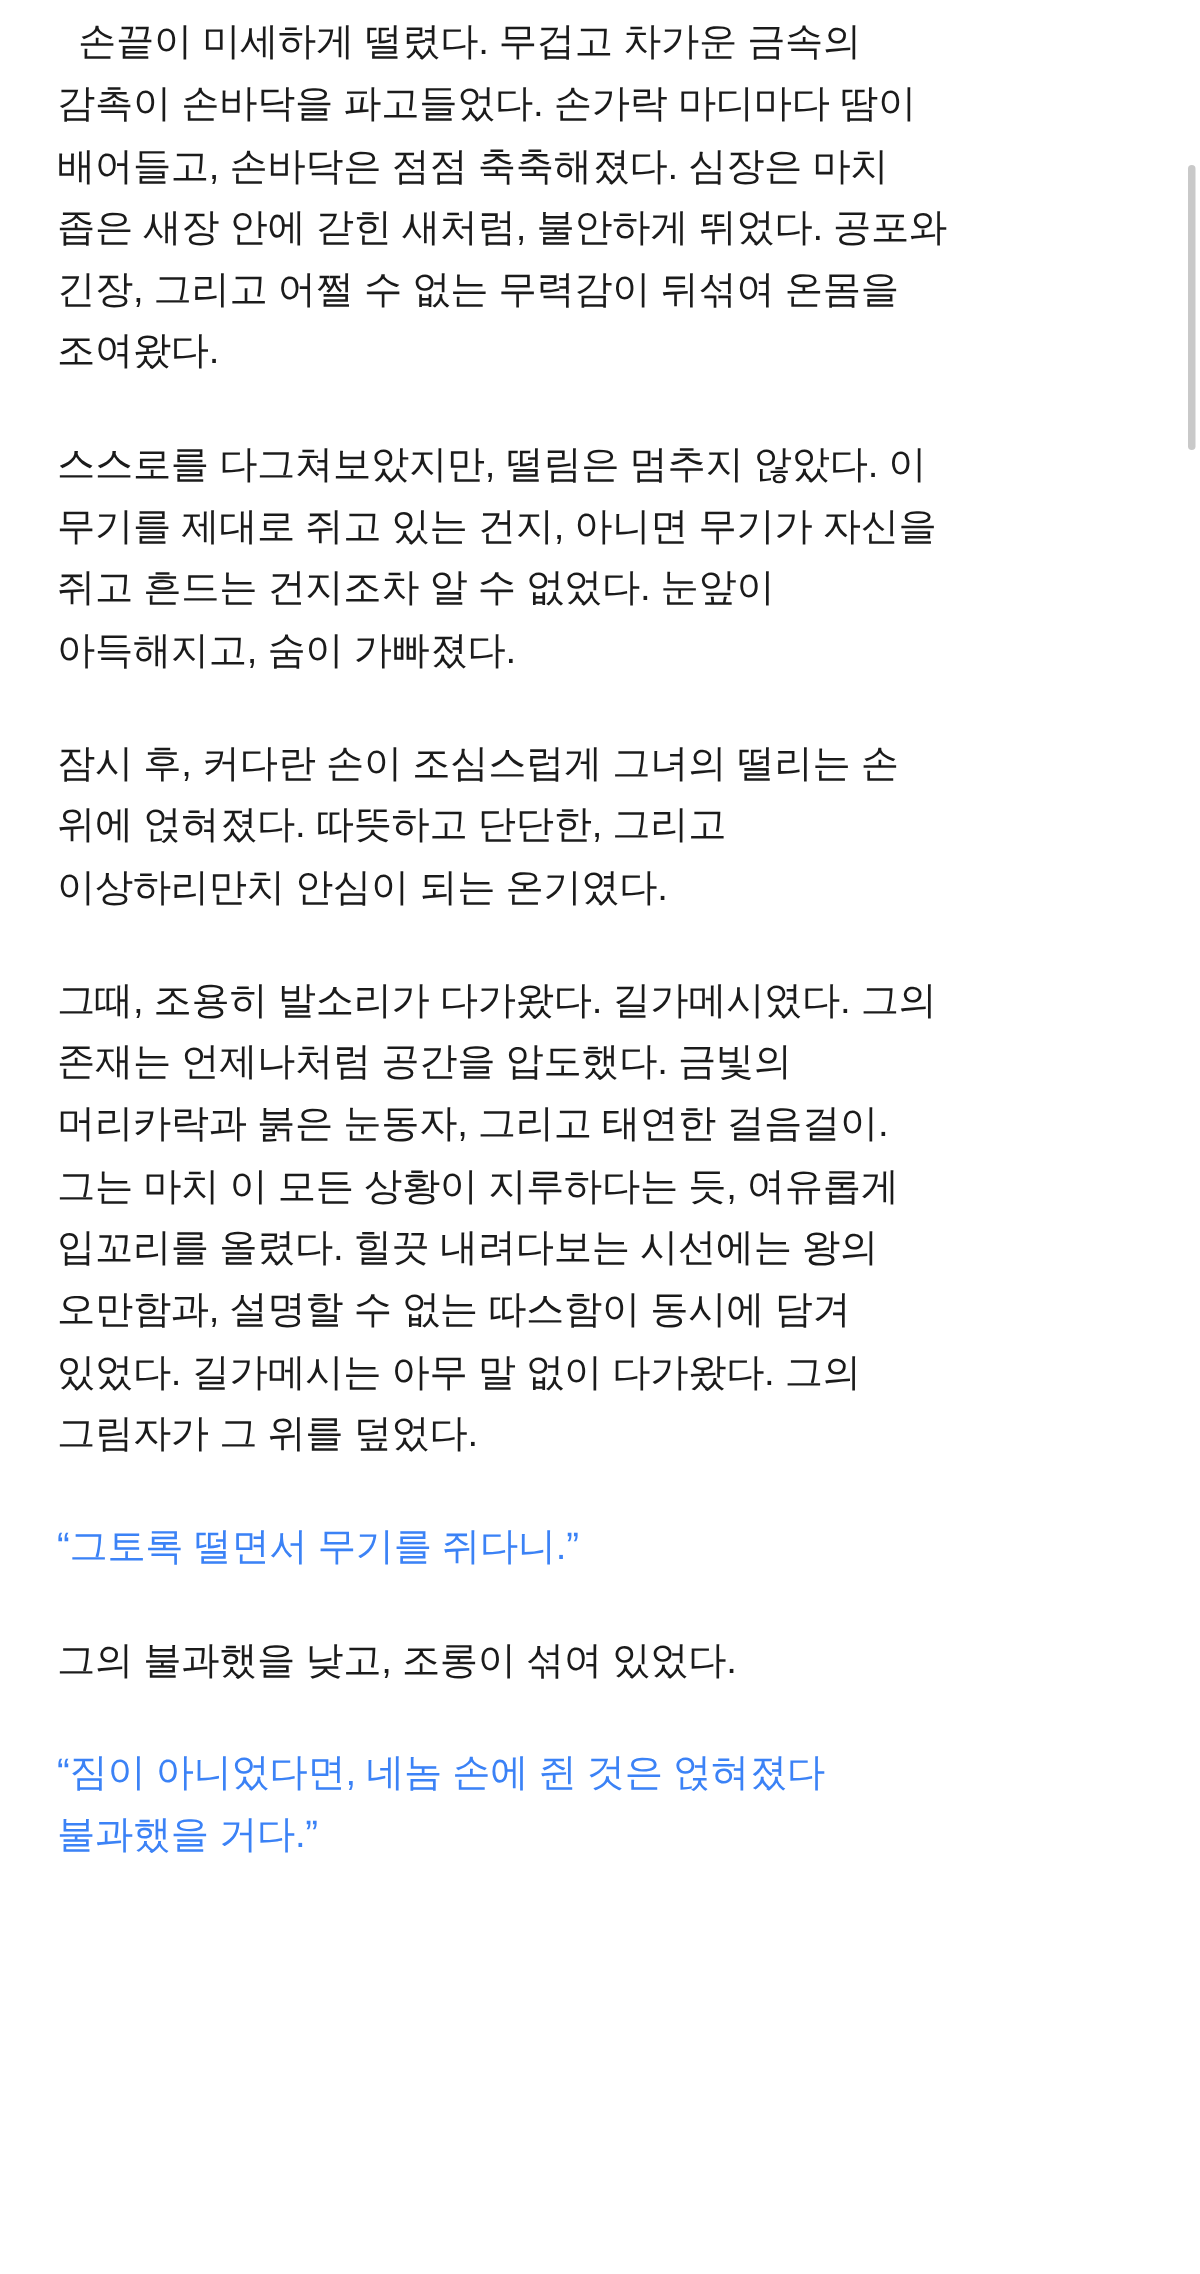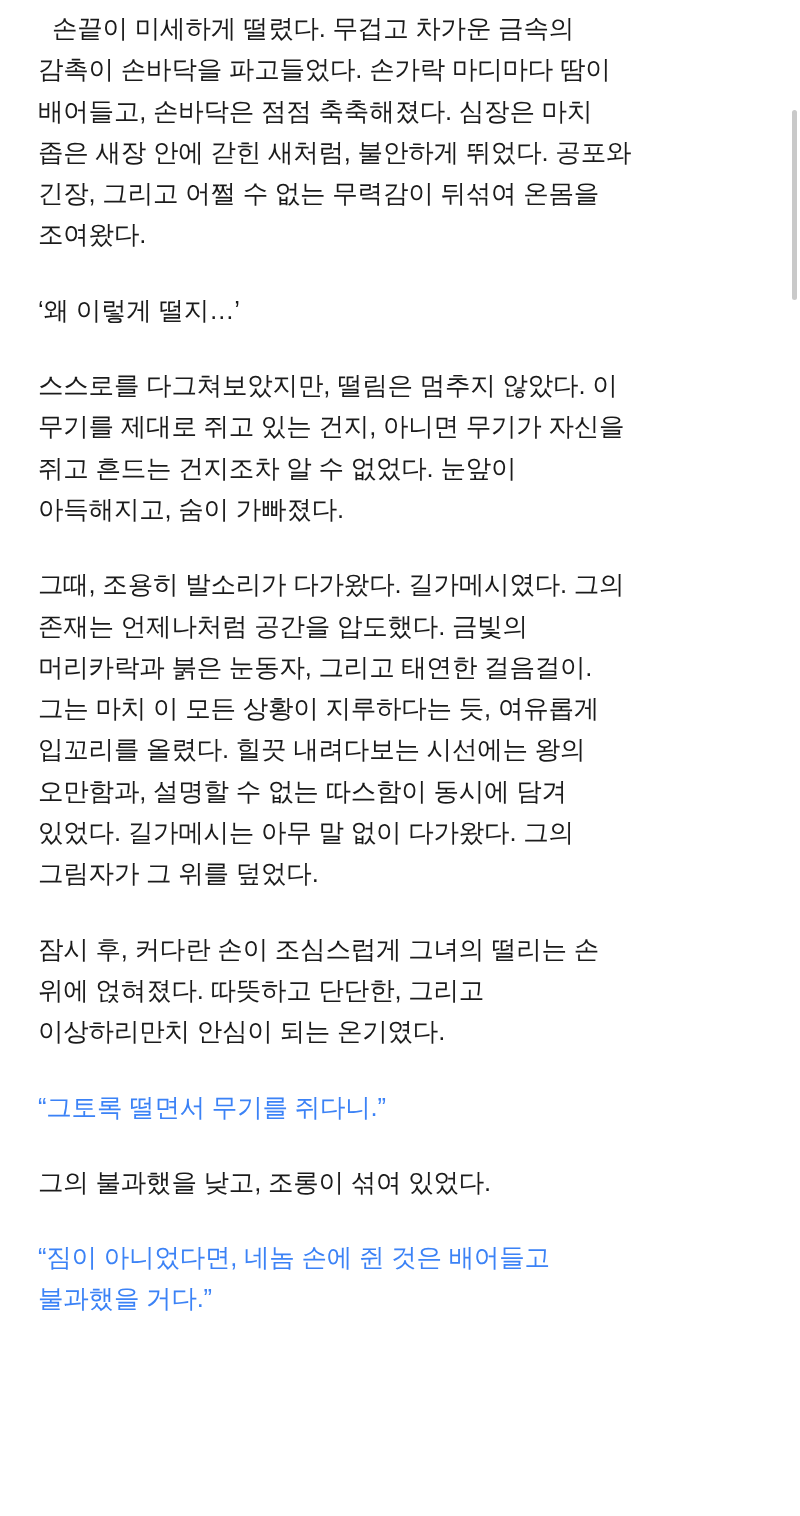--- a/index.html
+++ b/index.html
@@ -61,24 +61,23 @@
     height: 190px;
     border-radius: 3px;
     background: #c9c9c9;
   }
 </style>
 </head>
 <body>
 
 <div class="reader">
   <p class="para">손끝이 미세하게 떨렸다. 무겁고 차가운 금속의 감촉이 손바닥을 파고들었다. 손가락 마디마다 땀이 배어들고, 손바닥은 점점 축축해졌다. 심장은 마치 좁은 새장 안에 갇힌 새처럼, 불안하게 뛰었다. 공포와 긴장, 그리고 어쩔 수 없는 무력감이 뒤섞여 온몸을 조여왔다.</p>
-  <p class="para">‘왜 이렇게 떨지…’</p>
   <p class="para">스스로를 다그쳐보았지만, 떨림은 멈추지 않았다. 이 무기를 제대로 쥐고 있는 건지, 아니면 무기가 자신을 쥐고 흔드는 건지조차 알 수 없었다. 눈앞이 아득해지고, 숨이 가빠졌다.</p>
+  <p class="para">잠시 후, 커다란 손이 조심스럽게 그녀의 떨리는 손 위에 얹혀졌다. 따뜻하고 단단한, 그리고 이상하리만치 안심이 되는 온기였다.</p>
   <p class="para">그때, 조용히 발소리가 다가왔다. 길가메시였다. 그의 존재는 언제나처럼 공간을 압도했다. 금빛의 머리카락과 붉은 눈동자, 그리고 태연한 걸음걸이. 그는 마치 이 모든 상황이 지루하다는 듯, 여유롭게 입꼬리를 올렸다. 힐끗 내려다보는 시선에는 왕의 오만함과, 설명할 수 없는 따스함이 동시에 담겨 있었다. 길가메시는 아무 말 없이 다가왔다. 그의 그림자가 그 위를 덮었다.</p>
-  <p class="para">잠시 후, 커다란 손이 조심스럽게 그녀의 떨리는 손 위에 얹혀졌다. 따뜻하고 단단한, 그리고 이상하리만치 안심이 되는 온기였다.</p>
   <p class="para dialogue">“그토록 떨면서 무기를 쥐다니.”</p>
   <p class="para">그의 불과했을 낮고, 조롱이 섞여 있었다.</p>
-  <p class="para dialogue">“짐이 아니었다면, 네놈 손에 쥔 것은 배어들고 불과했을 거다.”</p>
+  <p class="para dialogue">“짐이 아니었다면, 네놈 손에 쥔 것은 얹혀졌다 불과했을 거다.”</p>
 </div>
 
 <div class="scrollbar-track">
   <div class="scrollbar-thumb"></div>
 </div>
 
 </body></html>

